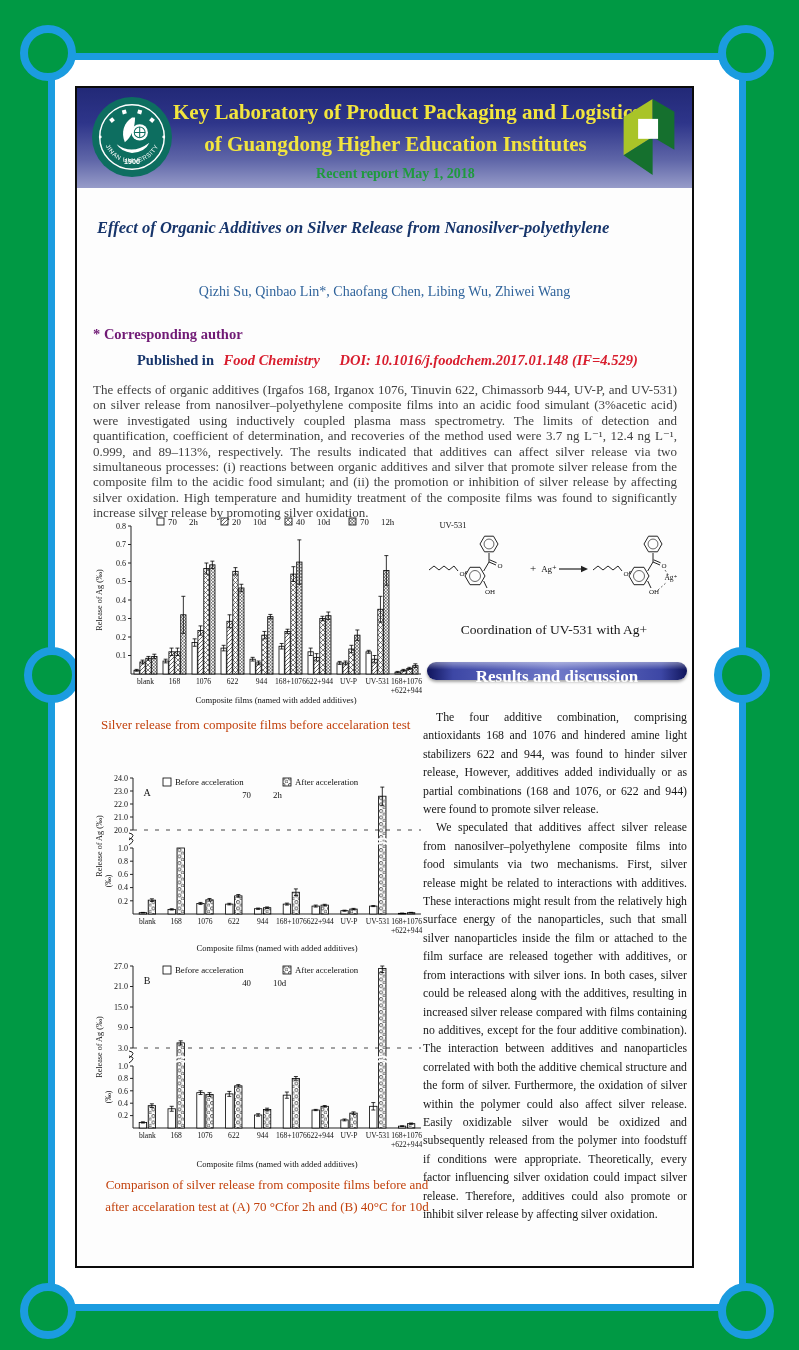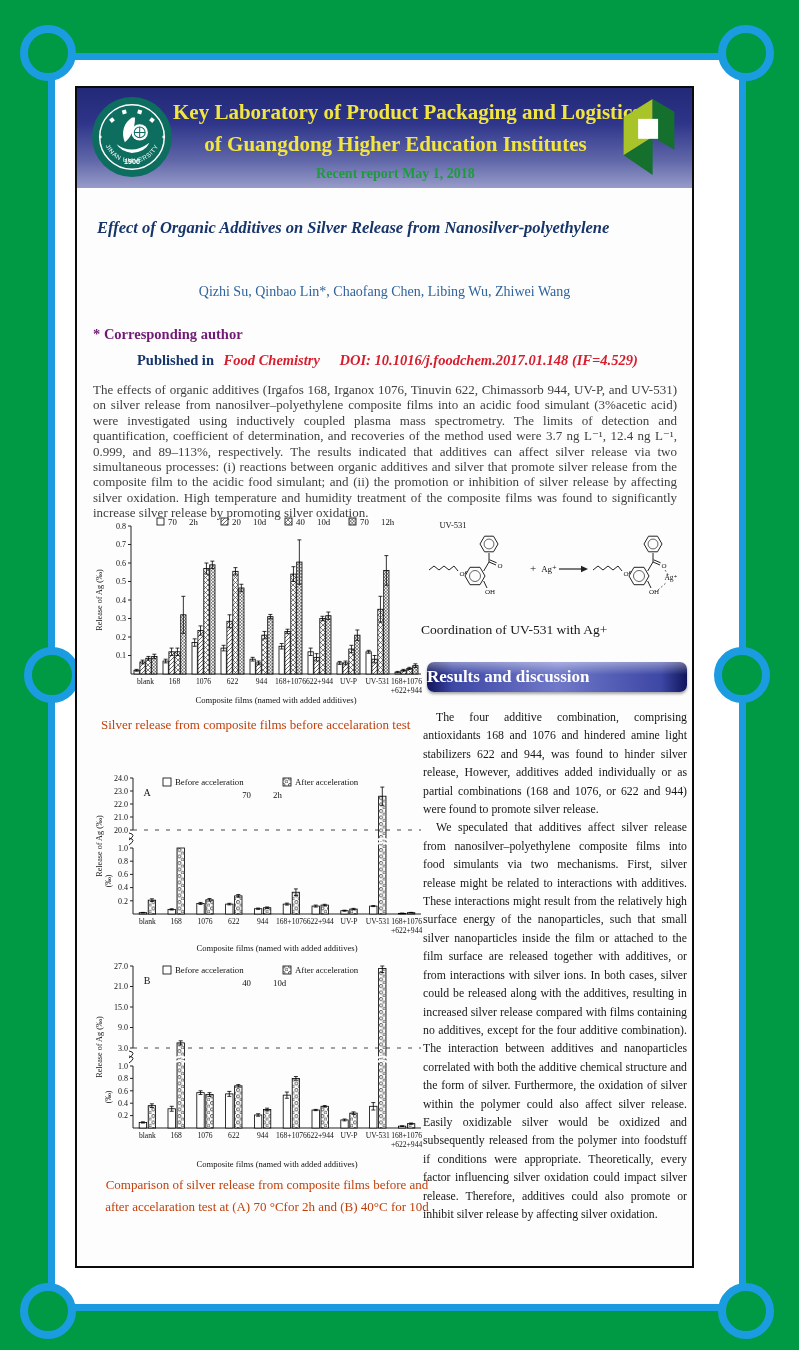--- a/index.html
+++ b/index.html
@@ -30,25 +30,25 @@
   .abstract{position:absolute;left:16px;top:294px;width:584px;font-size:13px;line-height:15.4px;
             text-align:justify;color:#404040;}
   .chart-box{position:absolute;}
   #chart1{left:16px;top:422px;}
   #chartA{left:16px;top:682px;}
   #chartB{left:16px;top:870px;}
   .cap{font-size:13px;line-height:22px;color:#c2410c;position:absolute;}
   .cap1{left:24px;top:626px;width:322px;}
   .cap2{left:24px;top:1086px;width:332px;text-align:center;}
   #scheme{position:absolute;left:348px;top:424px;}
-  .scheme-cap{position:absolute;left:344px;top:534px;width:266px;font-size:13.5px;color:#161616;}
-  .banner{position:absolute;left:350px;top:574px;width:260px;height:30px;border-radius:7px;
+  .scheme-cap{position:absolute;left:344px;top:534px;width:266px;text-align:center;font-size:13.5px;color:#161616;}
+  .banner{position:absolute;left:350px;top:574px;width:260px;height:18px;border-radius:14px;
           background:linear-gradient(180deg,rgba(255,255,255,0.4),rgba(255,255,255,0) 42%),
                      linear-gradient(90deg,#10155c 0%,#3d47a5 10%,#7079c8 50%,#3d47a5 90%,#10155c 100%);
-          color:#ffffff;font-weight:bold;font-size:17px;line-height:30px;
+          color:#ffffff;text-align:center;font-weight:bold;font-size:17px;line-height:30px;
           box-shadow:0 2px 3px rgba(0,0,0,0.35);}
   .results{position:absolute;left:346px;top:620px;width:264px;font-size:11.8px;line-height:18.4px;
            text-align:justify;color:#161616;}
   .results p{margin:0;text-indent:13px;}
 </style>
 </head>
 <body>
 
 <div class="poster">
   <div class="plaque">

